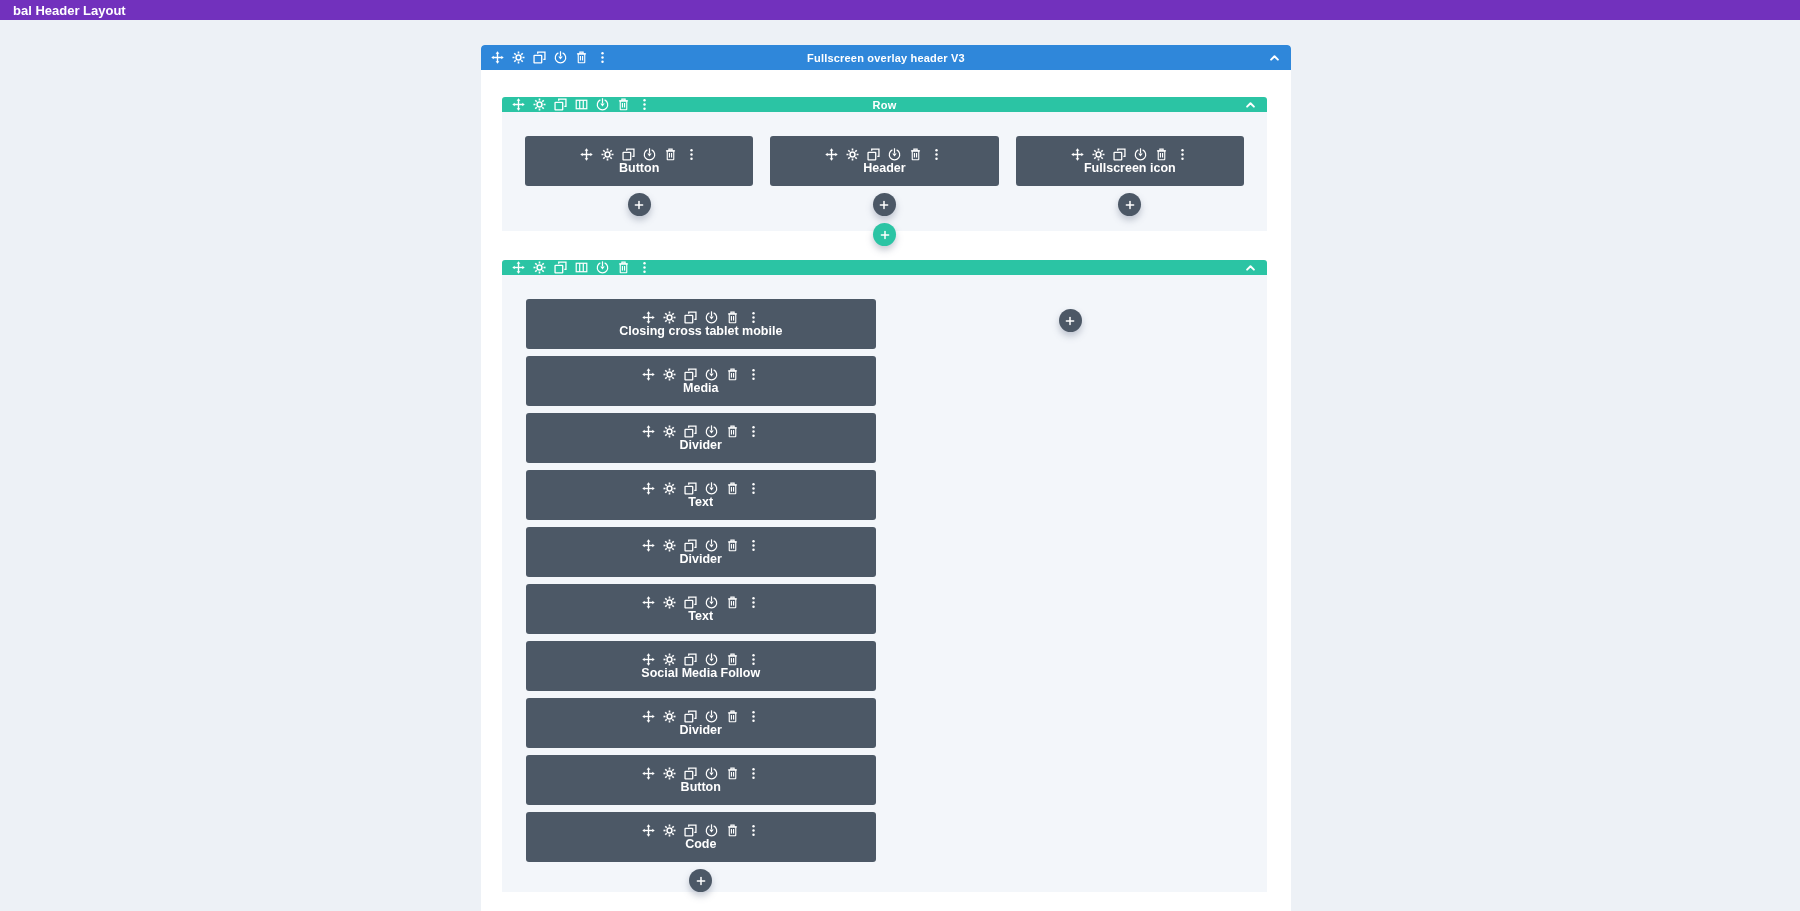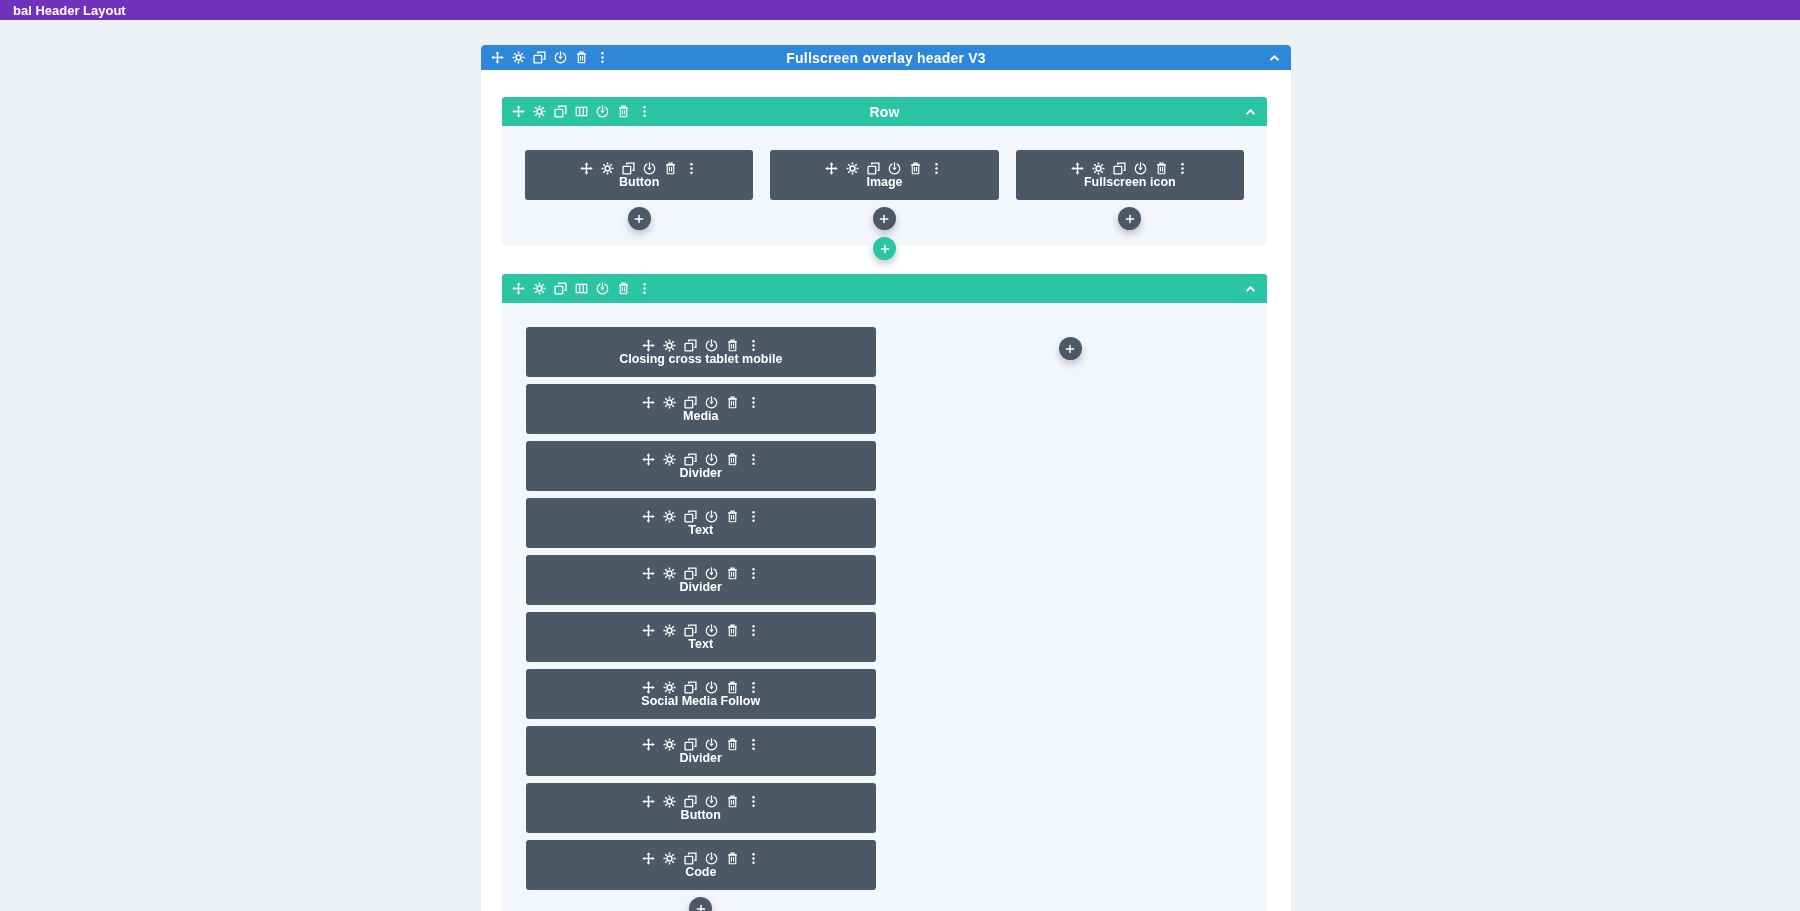--- a/index.html
+++ b/index.html
@@ -13,23 +13,23 @@
     display:flex;align-items:center;padding-left:13px;
   }
   .topbar-title{color:#fff;font-size:13px;font-weight:700;white-space:nowrap}
   .canvas{position:relative;width:1800px;height:891px}
   .section{
     position:absolute;left:481px;top:25px;width:810px;height:866px;
     background:#fff;border-radius:4px 4px 0 0;overflow:hidden;
   }
   .bar{position:relative;display:flex;align-items:center;height:25px;border-radius:3px 3px 0 0}
   .section-bar{background:var(--blue,#2f87da)}
-  .row-bar{background:var(--teal,#2bc4a4);height:29px}
+  .row-bar{background:var(--teal,#2bc4a4);height:15px}
   .bar-icons{position:absolute;left:0;display:flex;gap:8px;align-items:center;padding-left:10px;height:100%}
-  .bar-title{flex:1;text-align:center;color:#fff;font-size:14px;font-weight:600;letter-spacing:.2px}
+  .bar-title{flex:1;text-align:center;color:#fff;font-size:11px;font-weight:600;letter-spacing:.2px}
   .bar-collapse{position:absolute;right:9px;width:14px;height:14px;display:flex;cursor:pointer}
   .icon{width:13px;height:13px;display:inline-flex;flex:none}
   .icon svg{width:100%;height:100%;display:block}
   .row-block{margin:27px 24px 0 21px}
   .row-block.overlay{margin-top:29px}
   .row-content{background:var(--row_bg,#f3f6fa);padding:24px 23px 15px;display:flex;gap:17px}
   .overlay .row-content{padding:24px 22px 0 24px;gap:20px;min-height:590px;align-items:flex-start}
   .column{flex:1;min-width:0}
   .module{
     background:var(--slate,#4c5866);border-radius:3px;height:50px;
@@ -340,21 +340,21 @@
                   </svg>
                 </span>
                 <span class="icon">
                   <svg viewBox="0 0 16 16" fill="#fff">
                     <circle cx="8" cy="2.7" r="1.5"></circle>
                     <circle cx="8" cy="8" r="1.5"></circle>
                     <circle cx="8" cy="13.3" r="1.5"></circle>
                   </svg>
                 </span>
               </div>
-              <div class="module-label">Image</div>
+              <div class="module-label">Header</div>
             </div>
             <div class="plus-wrap">
               <div class="plus dark">
                 <span class="icon">
                   <svg viewBox="0 0 16 16" stroke="#fff" stroke-width="2" stroke-linecap="round">
                     <line x1="8" y1="3.2" x2="8" y2="12.8"></line>
                     <line x1="3.2" y1="8" x2="12.8" y2="8"></line>
                   </svg>
                 </span>
               </div>

